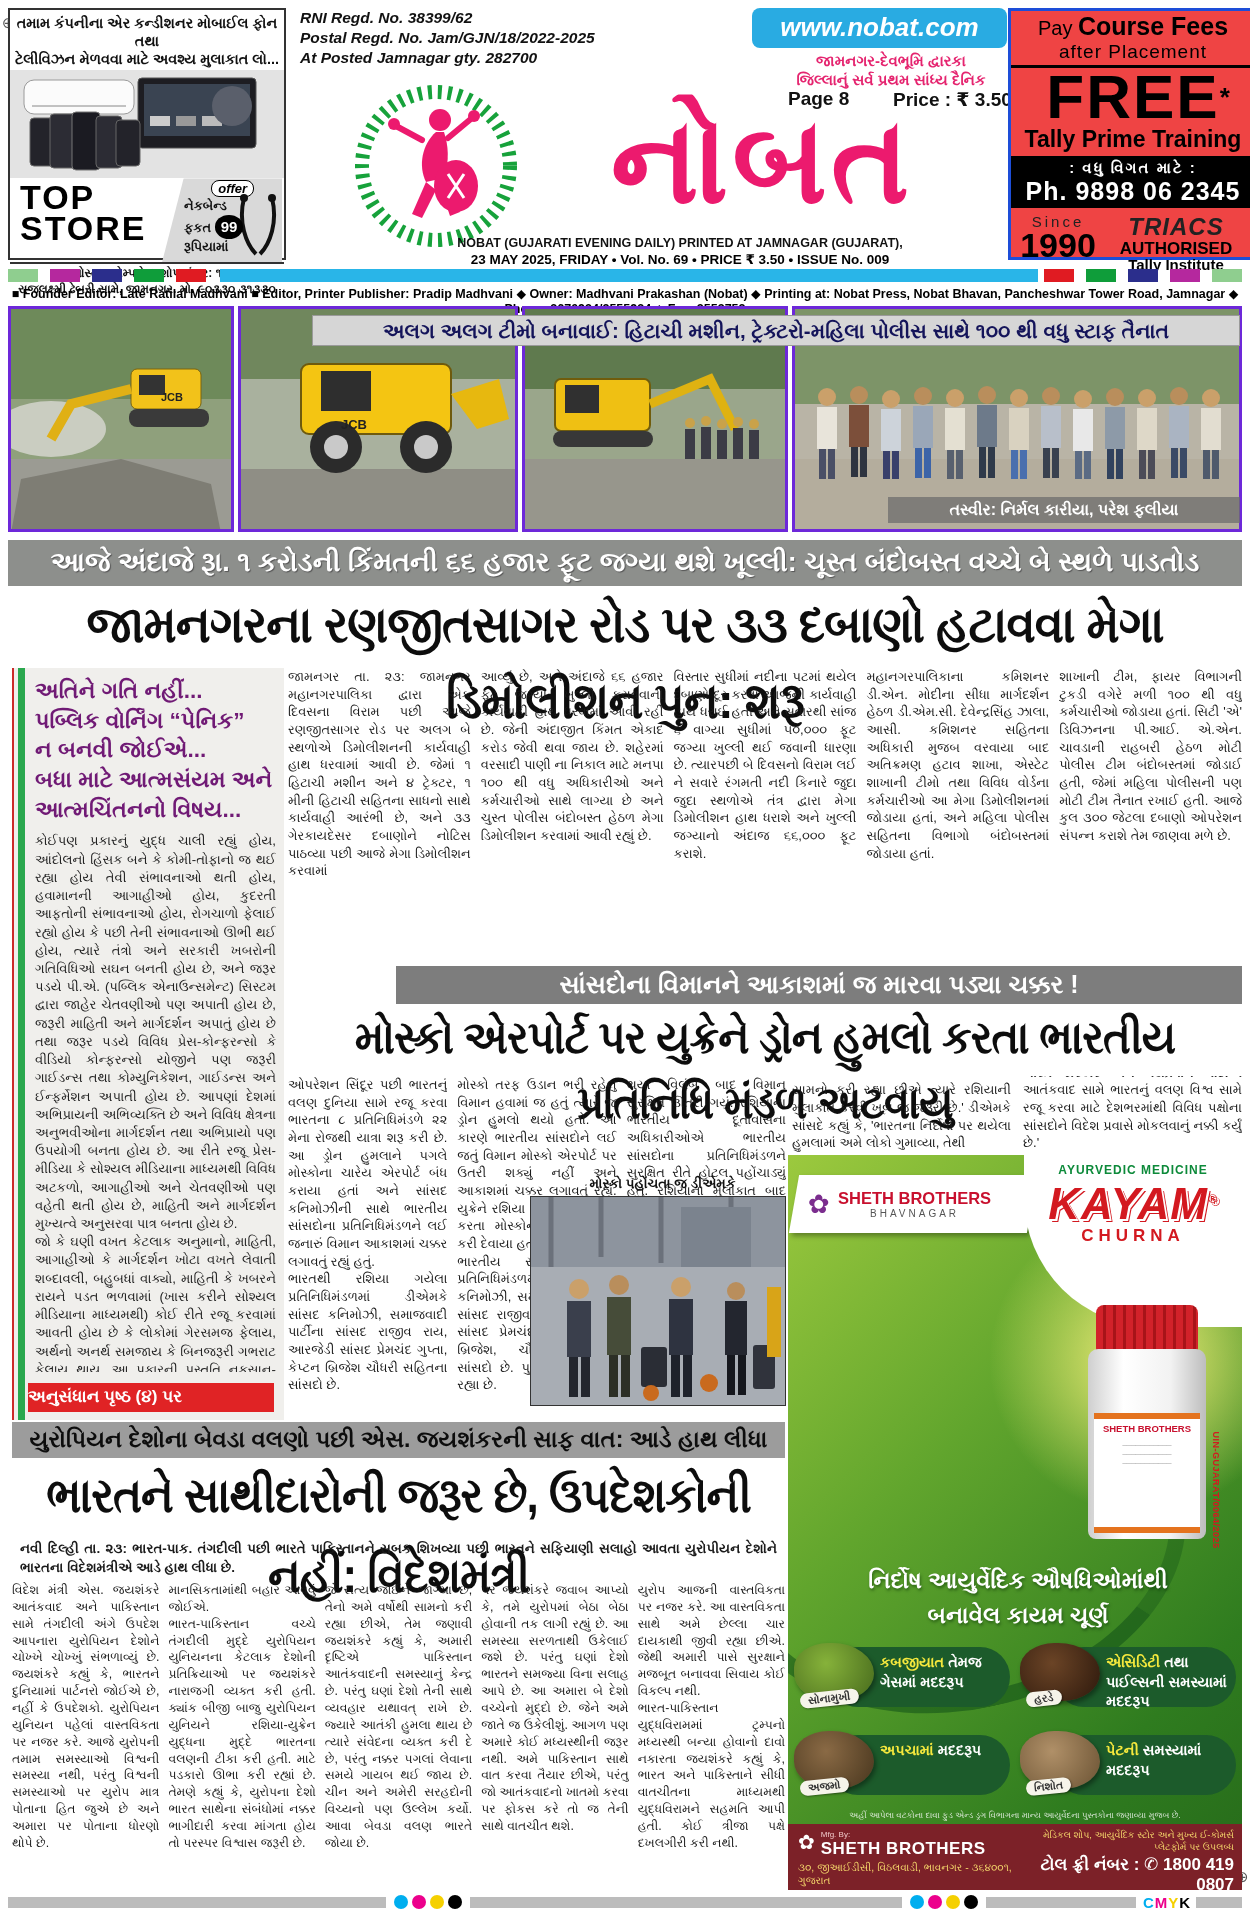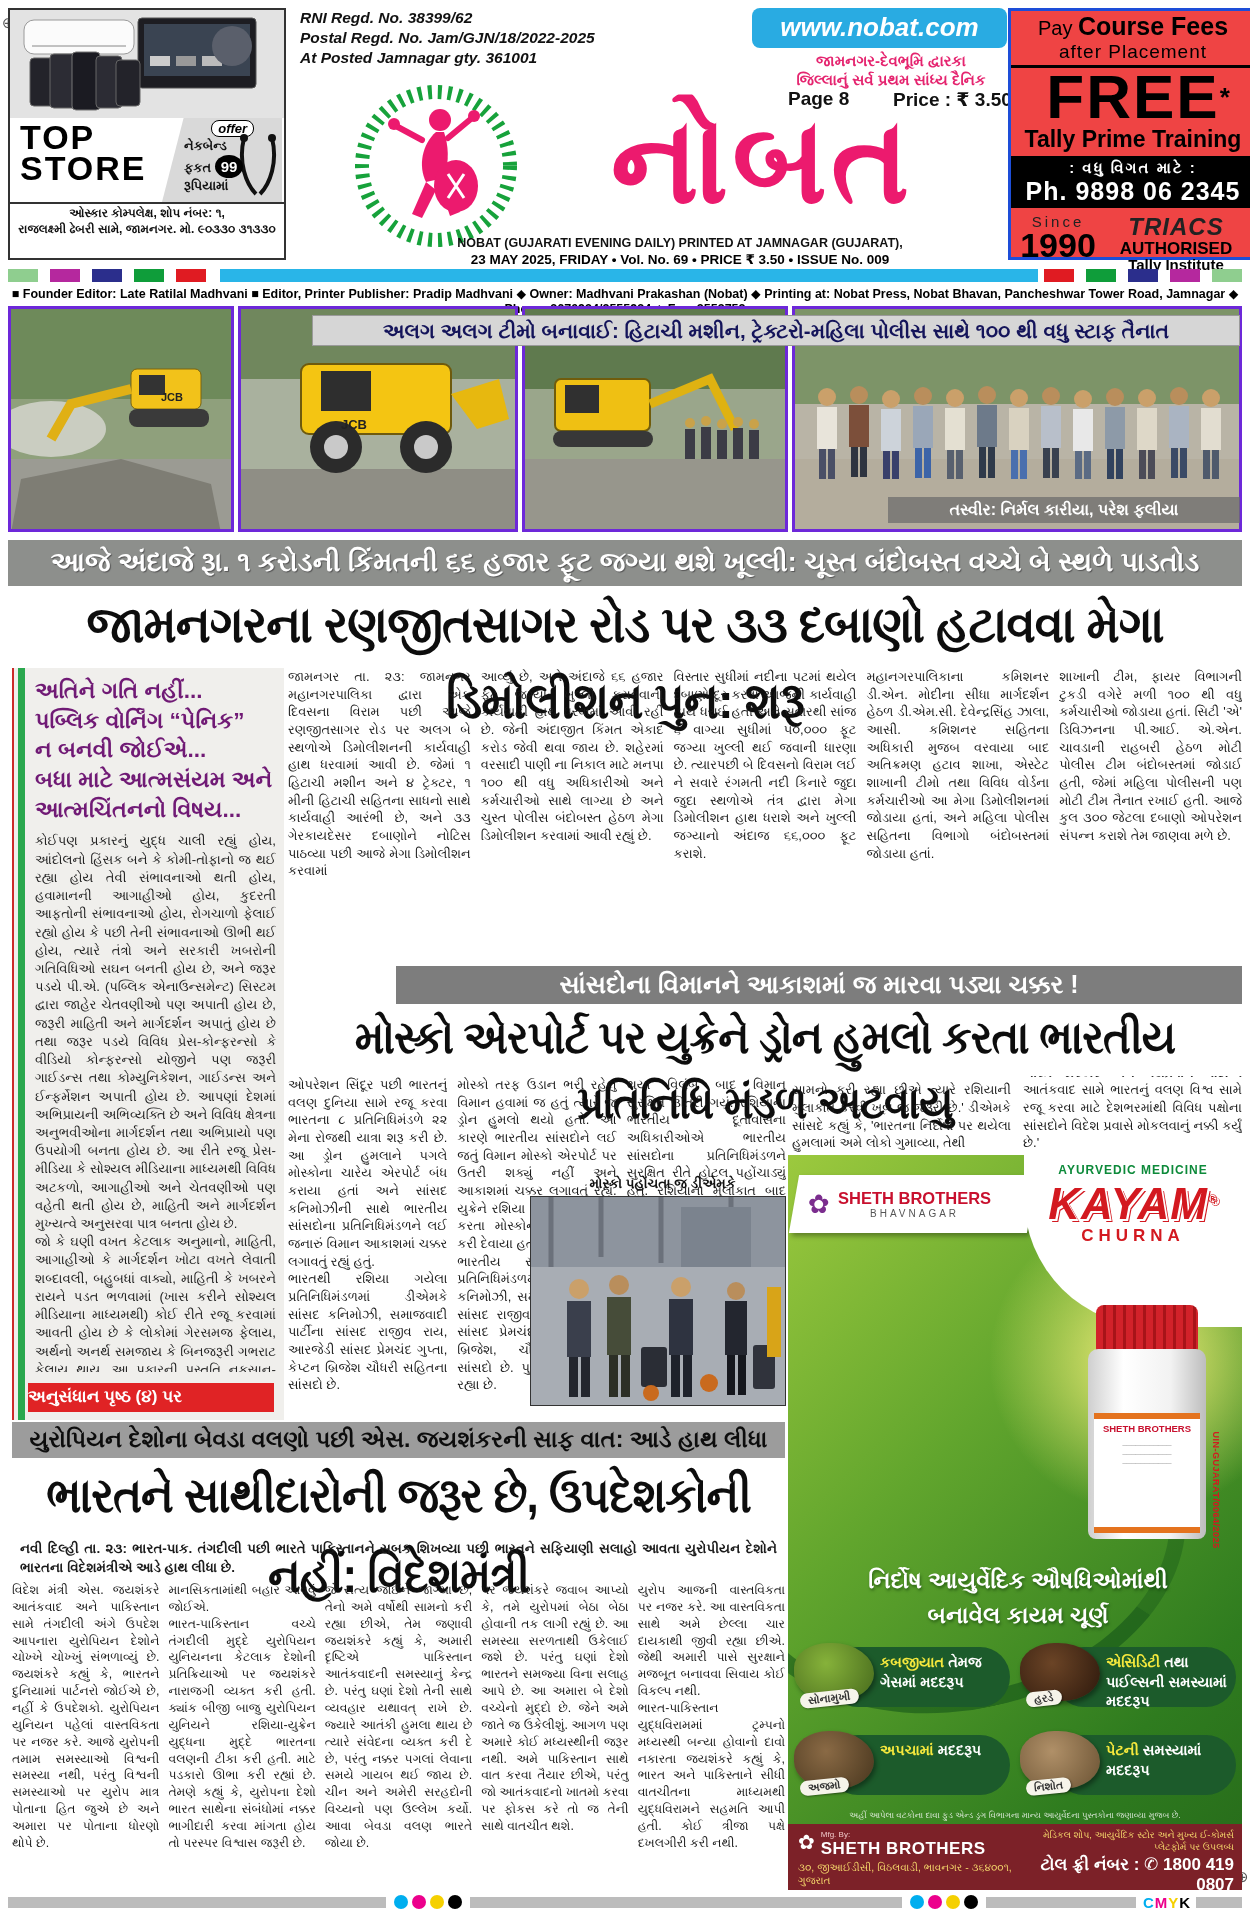--- a/index.html
+++ b/index.html
@@ -146,20 +146,24 @@
 </head>
 <body>
 
 <div id="paper">
 
   <div class="abs crop" style="left:2px;top:14px;">⊕</div>
   <div class="abs crop" style="left:1236px;top:24px;">⊕</div>
   <div class="abs crop" style="left:1236px;top:1868px;">⊕</div>
 
   <div class="abs tl-ad">
+    <div class="hdr">
+      <span>તમામ કંપનીના એર કન્ડીશનર મોબાઈલ ફોન તથા</span><br>
+      <span>ટેલીવિઝન મેળવવા માટે અવશ્ય મુલાકાત લો...</span>
+    </div>
     <div class="prod">
       <svg width="274" height="108">
         <rect x="0" y="0" width="274" height="108" fill="#e3e3e3"></rect>
         <rect x="14" y="10" width="110" height="34" rx="10" fill="#fbfbfb" stroke="#9a9a9a"></rect>
         <line x1="22" y1="36" x2="116" y2="36" stroke="#888"></line>
         <rect x="128" y="8" width="118" height="70" rx="4" fill="#1d1d22" stroke="#555"></rect>
         <rect x="134" y="14" width="106" height="52" fill="#3a4452"></rect>
         <rect x="140" y="46" width="20" height="10" fill="#cccccc"></rect>
           <rect x="166" y="46" width="20" height="10" fill="#999"></rect>
           <rect x="192" y="46" width="20" height="10" fill="#bbb"></rect>
@@ -193,21 +197,21 @@
     </div>
     <div class="tl-foot">
       <span>ઓસ્કાર કોમ્પલેક્ષ, શોપ નંબર: ૧,</span><br>
       <span>રાજલક્ષ્મી ઢેબરી સામે, જામનગર. મો. ૯૦૩૩૦ ૩૧૩૩૦</span>
     </div>
   </div>
 
   <div class="abs rni">
     <div>RNI Regd. No. 38399/62</div>
     <div>Postal Regd. No. Jam/GJN/18/2022-2025</div>
-    <div>At Posted Jamnagar gty. 361001</div>
+    <div>At Posted Jamnagar gty. 282700</div>
   </div>
   <div class="abs site-badge">www.nobat.com</div>
   <div class="abs tagline">
     <div>જામનગર-દેવભૂમિ દ્વારકા</div>
     <div>જિલ્લાનું સર્વ પ્રથમ સાંધ્ય દૈનિક</div>
   </div>
   <div class="abs page-label">Page 8</div>
   <div class="abs price-label">Price : ₹ 3.50</div>
   <div class="abs logo-circle">
     <svg width="168" height="168">

